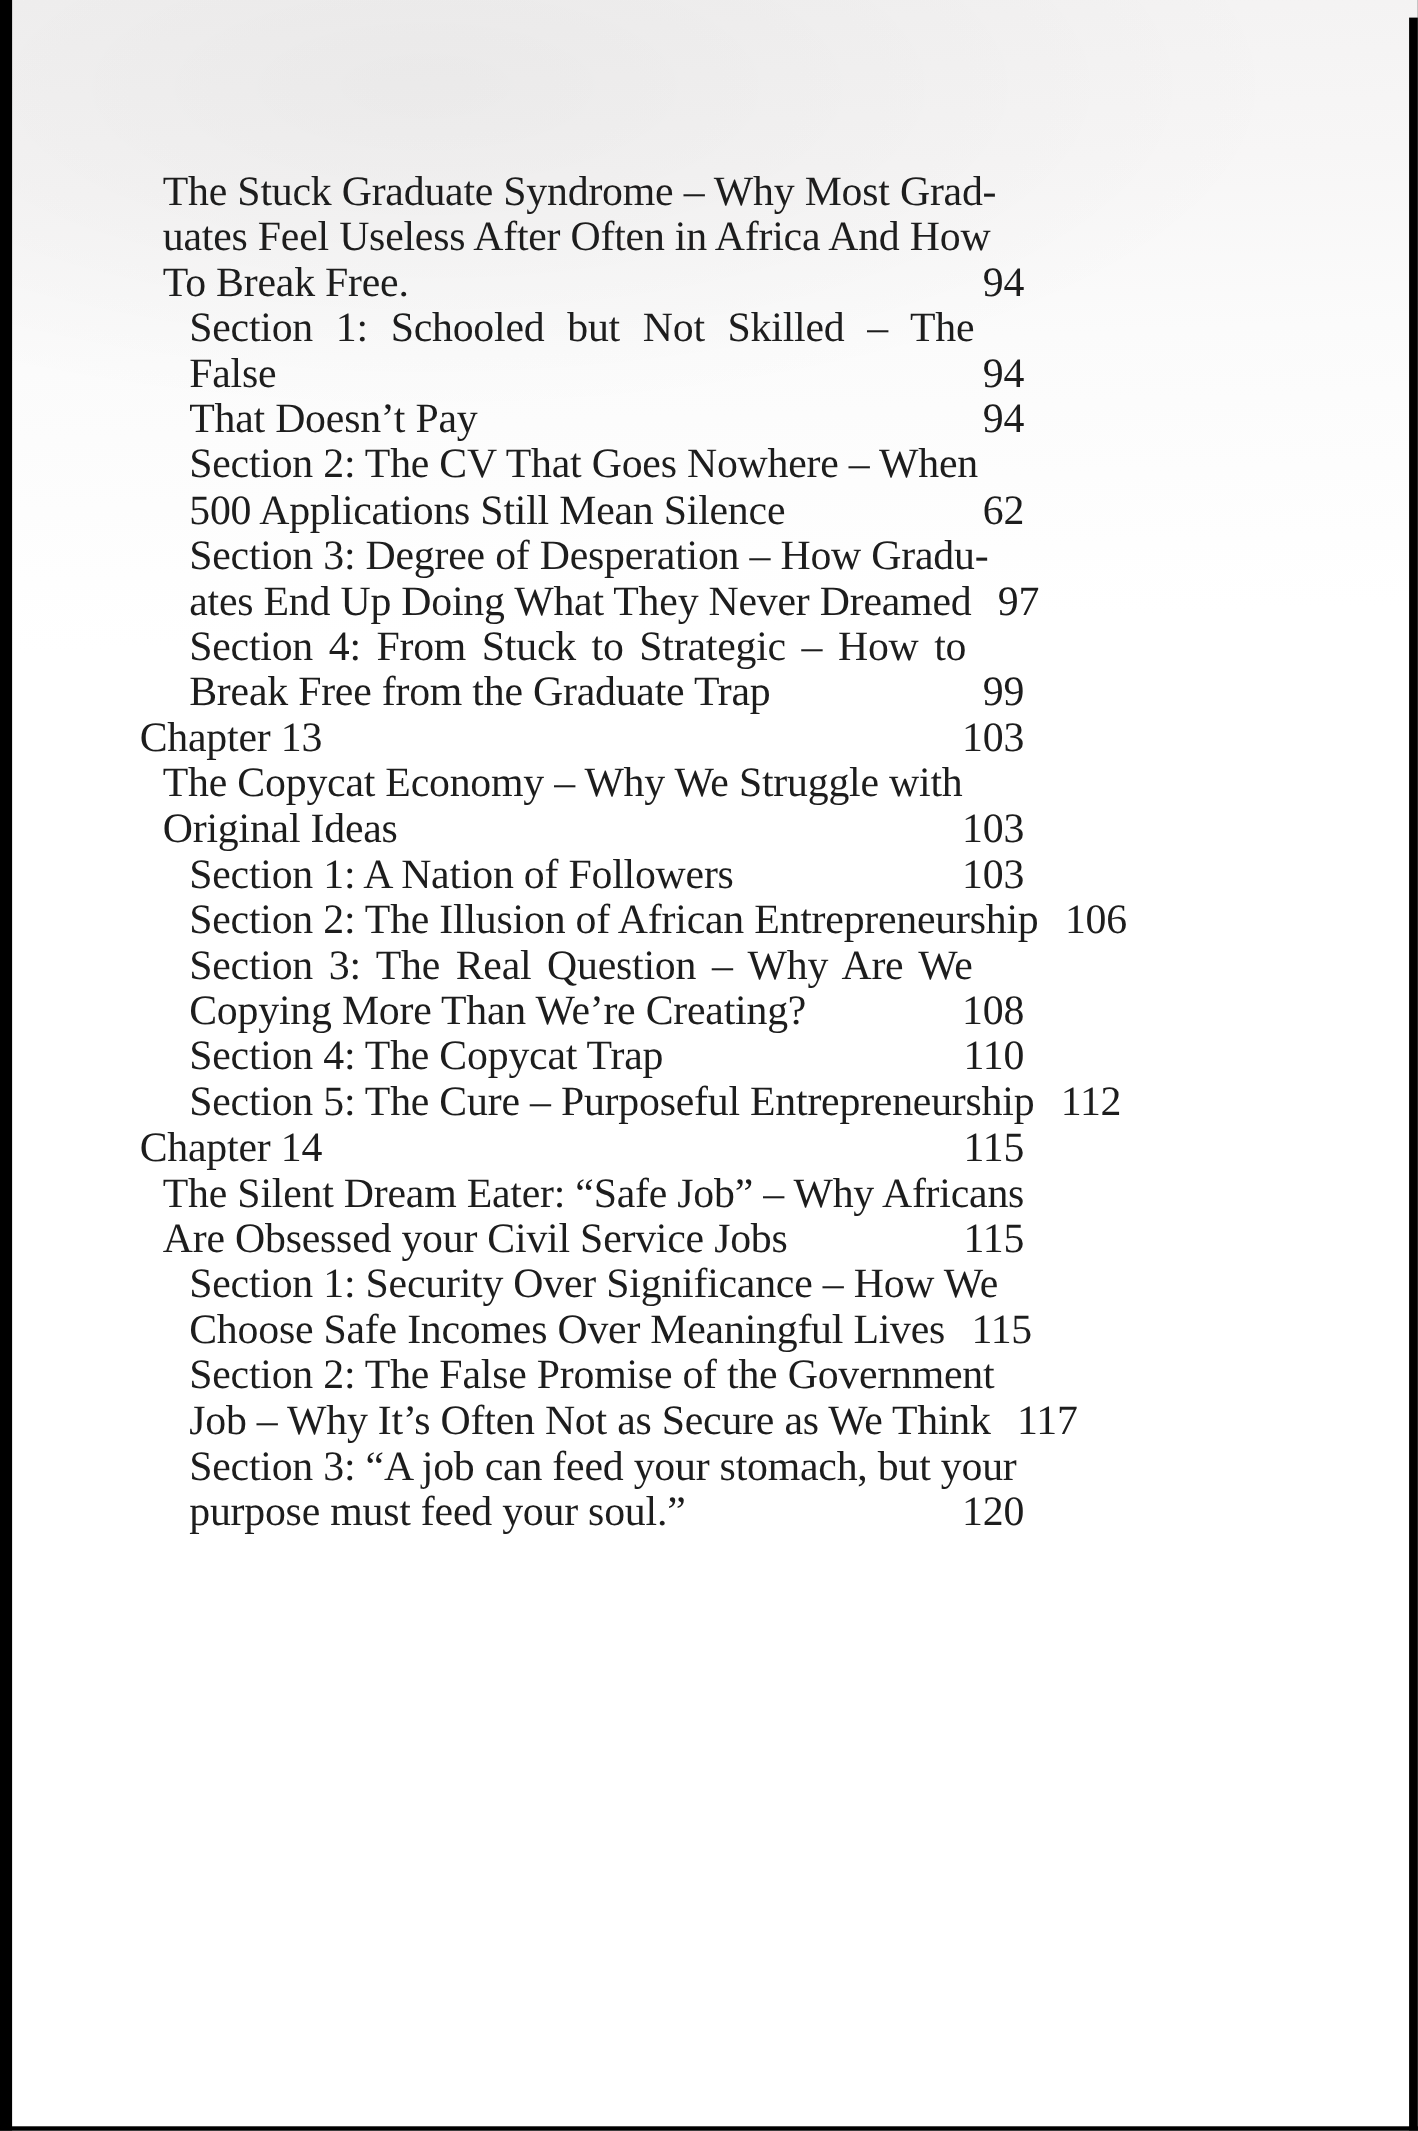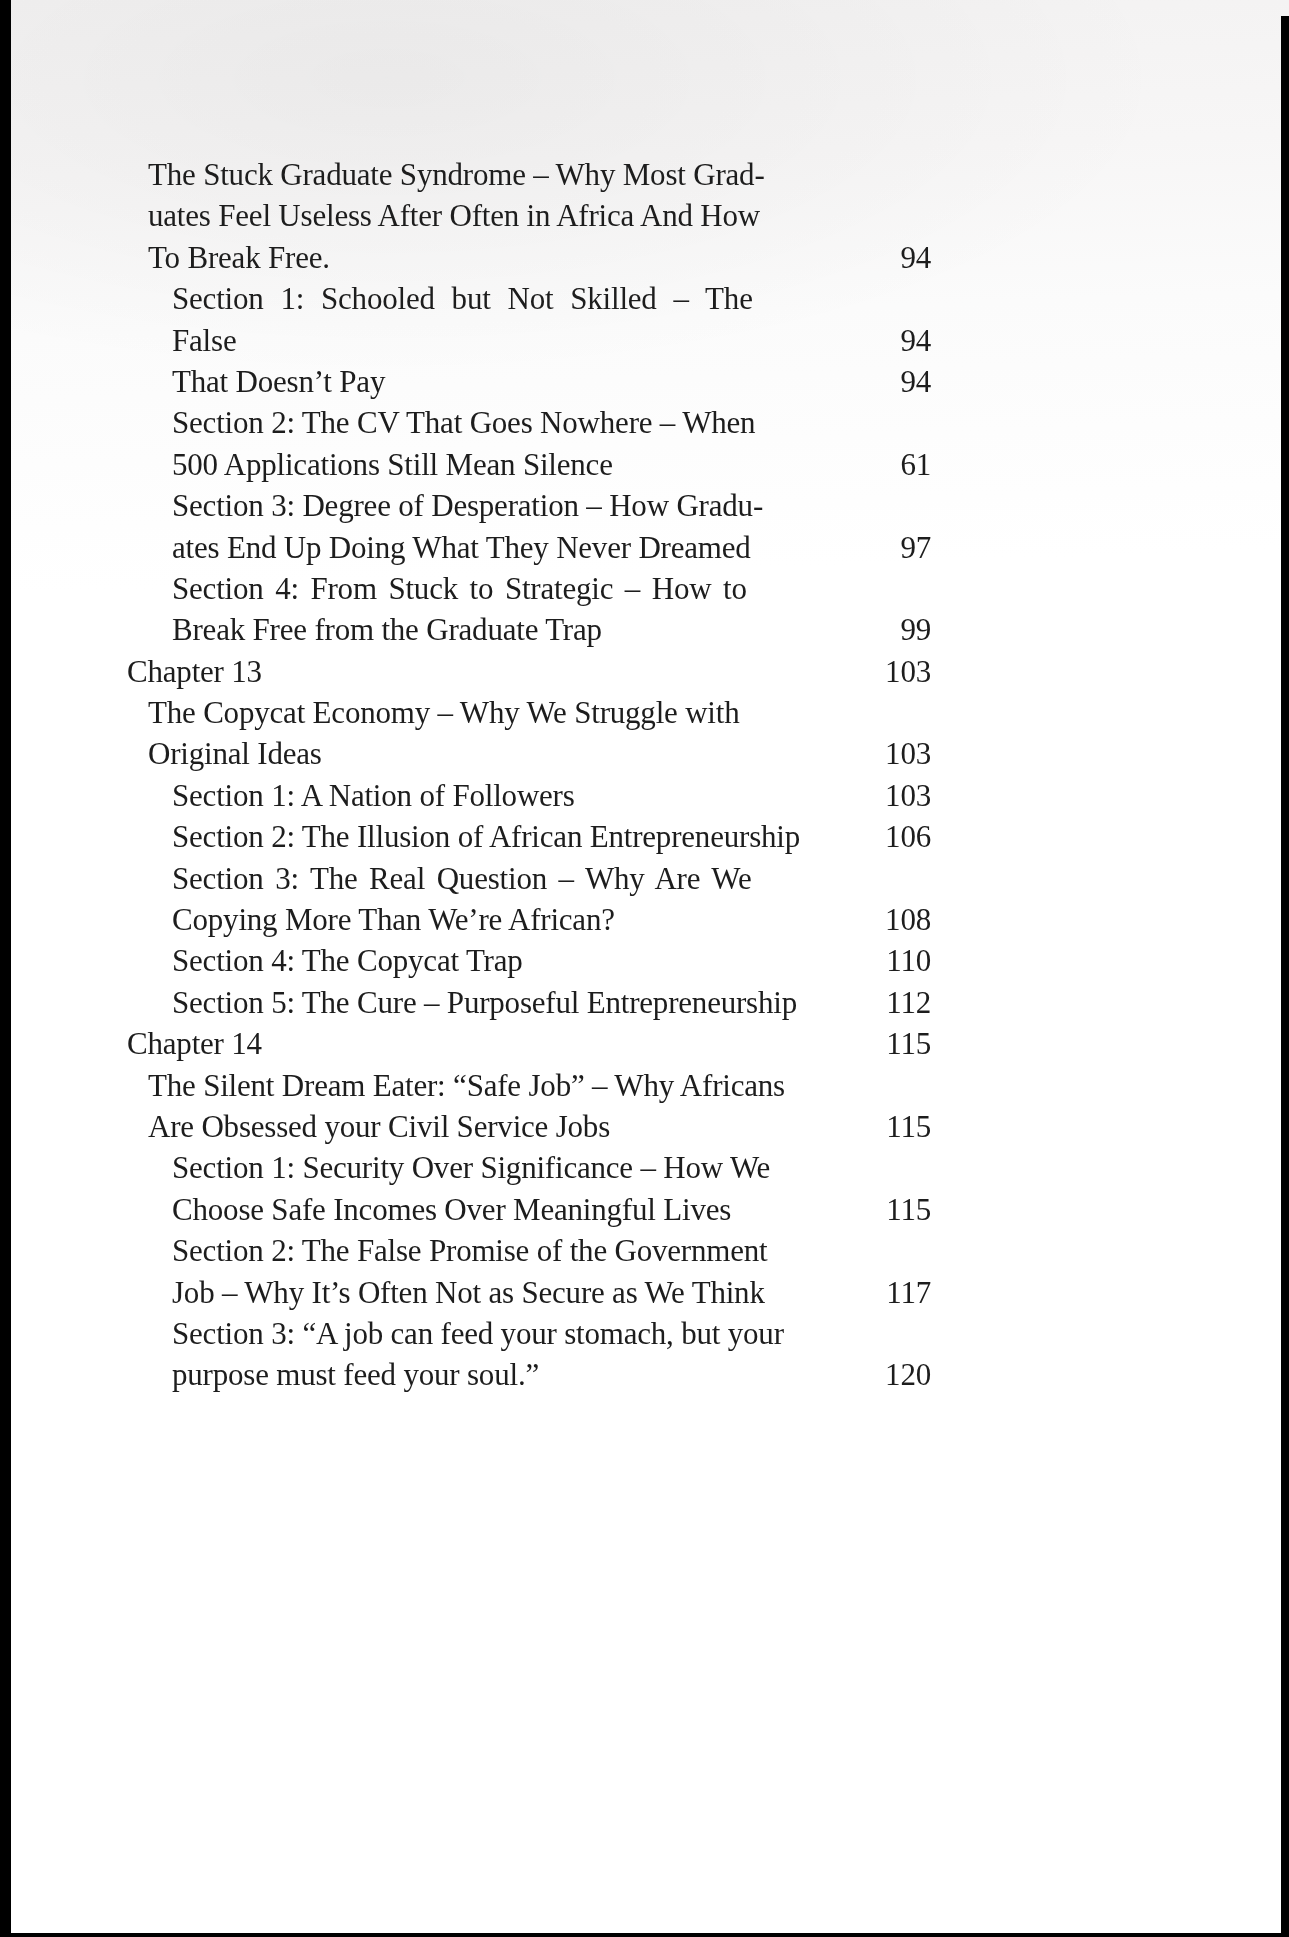--- a/index.html
+++ b/index.html
@@ -20,21 +20,21 @@
   
   .edge-left   { position: absolute; left: 0; top: 0; width: 11px; height: 100%; background: #000; }
   .edge-right  { position: absolute; right: 0; top: 16px; width: 8px; bottom: 0; background: #000; }
   .edge-bottom { position: absolute; left: 0; bottom: 0; width: 100%; height: 4px; background: #000; }
 
   
   .toc {
     position: absolute;
     left: 127px; top: 154px;
     width: 804px;
-    font-size: 31px;
+    font-size: 38px;
     line-height: 41.4px;
     color: #1d1d1d;
     letter-spacing: -0.2px;
   }
   .toc-line {
     display: flex;
     align-items: baseline;
     white-space: nowrap;
     height: 41.4px;
   }
@@ -78,21 +78,21 @@
       <div class="toc-line lv-section">
     <span class="text">That Doesn’t Pay</span>
     <span class="page-num">94</span>
   </div>
       <div class="toc-line lv-section">
     <span class="text">Section 2: The CV That Goes Nowhere – When</span>
 
   </div>
       <div class="toc-line lv-section">
     <span class="text">500 Applications Still Mean Silence</span>
-    <span class="page-num">61</span>
+    <span class="page-num">62</span>
   </div>
       <div class="toc-line lv-section">
     <span class="text">Section 3: Degree of Desperation – How Gradu-</span>
 
   </div>
       <div class="toc-line lv-section">
     <span class="text">ates End Up Doing What They Never Dreamed</span>
     <span class="page-num">97</span>
   </div>
       <div class="toc-line lv-section spread-medium">
@@ -121,21 +121,21 @@
   </div>
       <div class="toc-line lv-section">
     <span class="text">Section 2: The Illusion of African Entrepreneurship</span>
     <span class="page-num">106</span>
   </div>
       <div class="toc-line lv-section spread-medium">
     <span class="text">Section 3: The Real Question – Why Are We</span>
 
   </div>
       <div class="toc-line lv-section">
-    <span class="text">Copying More Than We’re African?</span>
+    <span class="text">Copying More Than We’re Creating?</span>
     <span class="page-num">108</span>
   </div>
       <div class="toc-line lv-section">
     <span class="text">Section 4: The Copycat Trap</span>
     <span class="page-num">110</span>
   </div>
       <div class="toc-line lv-section">
     <span class="text">Section 5: The Cure – Purposeful Entrepreneurship</span>
     <span class="page-num">112</span>
   </div>

